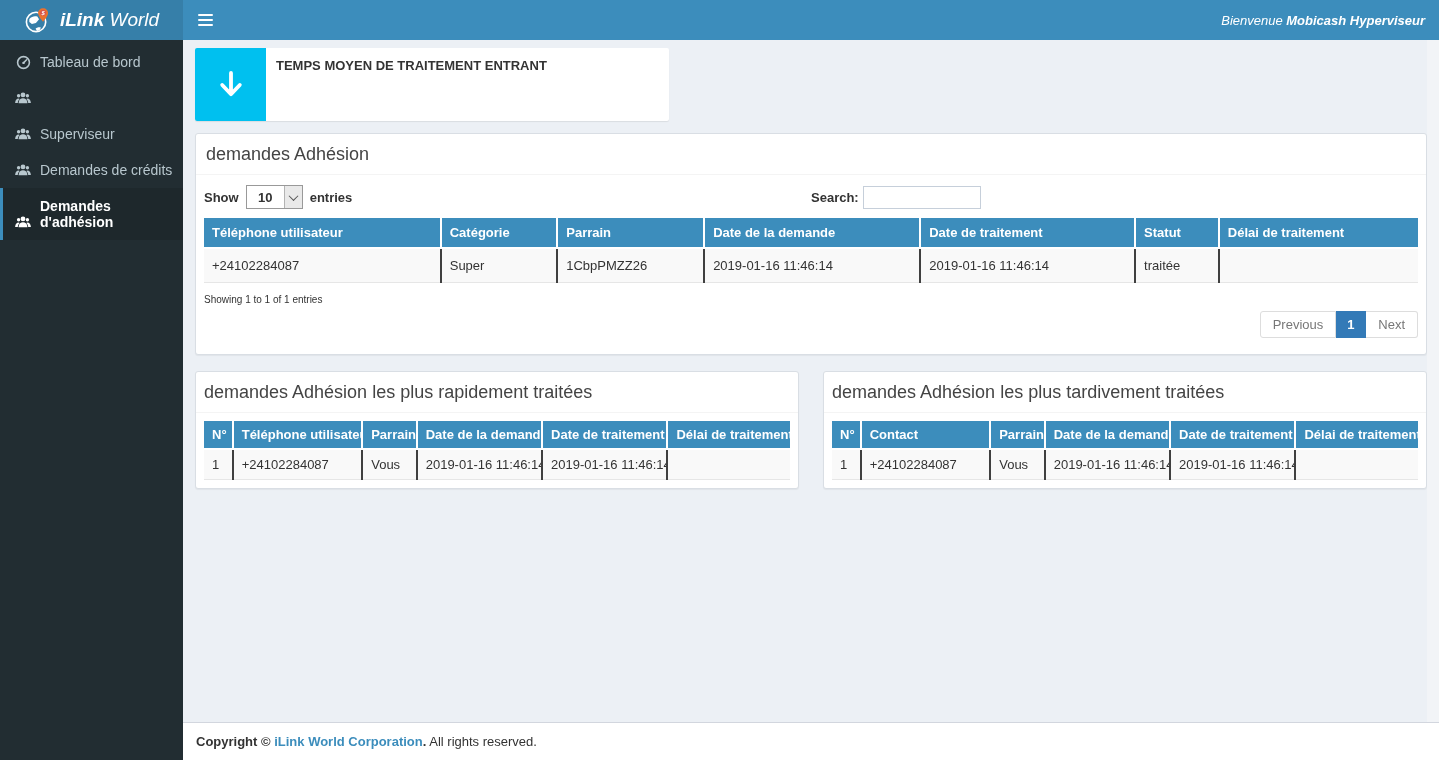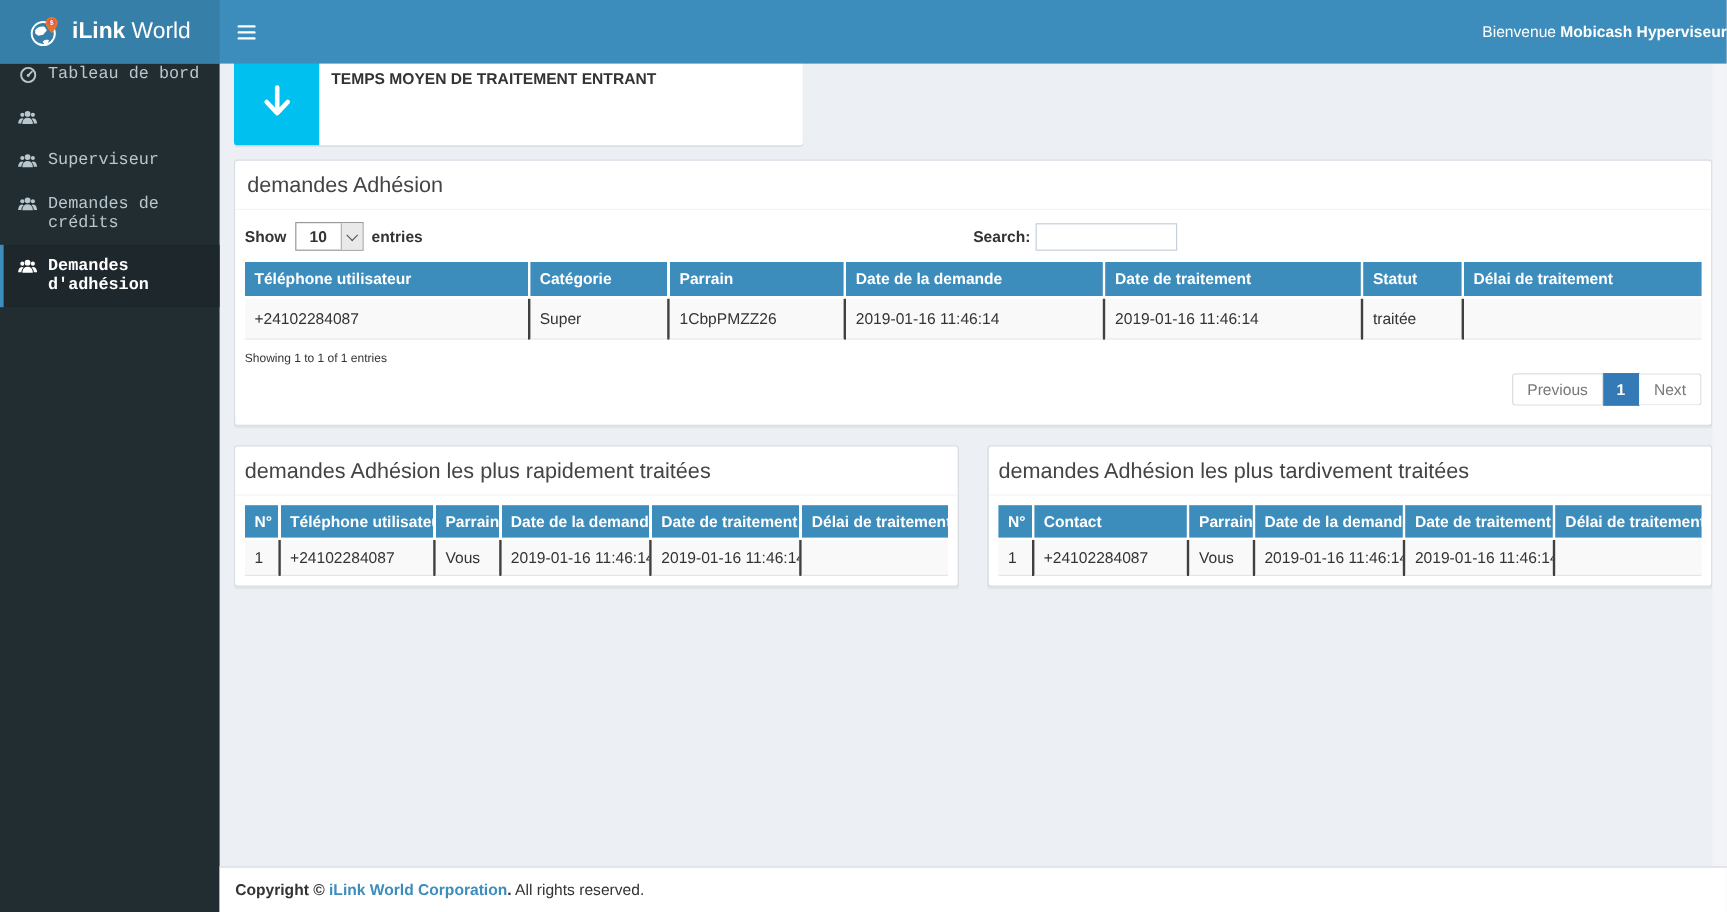--- a/index.html
+++ b/index.html
@@ -5,32 +5,32 @@
   * { margin:0; padding:0; box-sizing:border-box; }
   html,body { width:1439px; height:760px; }
   body {
     font-family:"Liberation Sans", sans-serif;
     background:#ecf0f5;
     position:relative;
     overflow:hidden;
     color:#333;
   }
   
-  .navbar { position:absolute; top:0; left:0; width:1439px; height:53px; background:#3c8dbc; display:flex; align-items:stretch; z-index:10; }
+  .navbar { position:absolute; top:0; left:0; width:1439px; height:40px; background:#3c8dbc; display:flex; align-items:stretch; z-index:10;font-style:italic; }
   .logo { width:183px; background:#367fa9; color:#fff; display:flex; align-items:center; justify-content:center; gap:9px; font-size:19px; cursor:pointer; }
   .logo .brand-bold { font-weight:bold; }
   .logo .brand-reg { font-weight:normal; }
   .hamburger { width:44px; display:flex; flex-direction:column; align-items:center; justify-content:center; gap:3px; cursor:pointer; }
   .hamburger span { display:block; width:15px; height:2px; background:#fff; border-radius:1px; }
-  .welcome { margin-left:auto; align-self:center; color:#fff; font-size:13px; }
+  .welcome { margin-left:auto; align-self:center; padding-right:14px; color:#fff; font-size:13px; }
   .welcome b { font-weight:bold; }
   
   .sidebar { position:absolute; top:40px; left:0; width:183px; height:720px; background:#222d32; }
   .menu { padding-top:4px; }
-  .menu-item { display:flex; align-items:flex-start; gap:9px; padding:10px 6px 10px 12px; border-left:3px solid transparent; color:#b8c7ce; font-size:14px; cursor:pointer;font-family:Liberation Mono, monospace; }
+  .menu-item { display:flex; align-items:flex-end; gap:9px; padding:10px 6px 10px 12px; border-left:3px solid transparent; color:#b8c7ce; font-size:14px; cursor:pointer; }
   .menu-item .mi { flex:none; width:16px; height:16px; display:flex; align-items:center; justify-content:center; }
   .menu-item.active { background:#1e282c; border-left-color:#3c8dbc; color:#fff; font-weight:bold; }
   
   .content { position:absolute; top:40px; left:183px; width:1256px; height:682px; padding:8px 12px; overflow:hidden; }
   .scroll-track { position:absolute; top:40px; right:0; width:12px; height:682px; background:#f2f4f7; }
   
   .info-box { width:474px; height:73px; background:#fff; box-shadow:0 1px 1px rgba(0,0,0,.08); border-radius:2px; display:flex; margin-bottom:12px; }
   .info-box-icon { width:71px; background:#00c0ef; display:flex; align-items:center; justify-content:center; border-radius:2px 0 0 2px; }
   .info-box-content { padding:10px 10px; font-size:13px; font-weight:bold; color:#333; }
   

